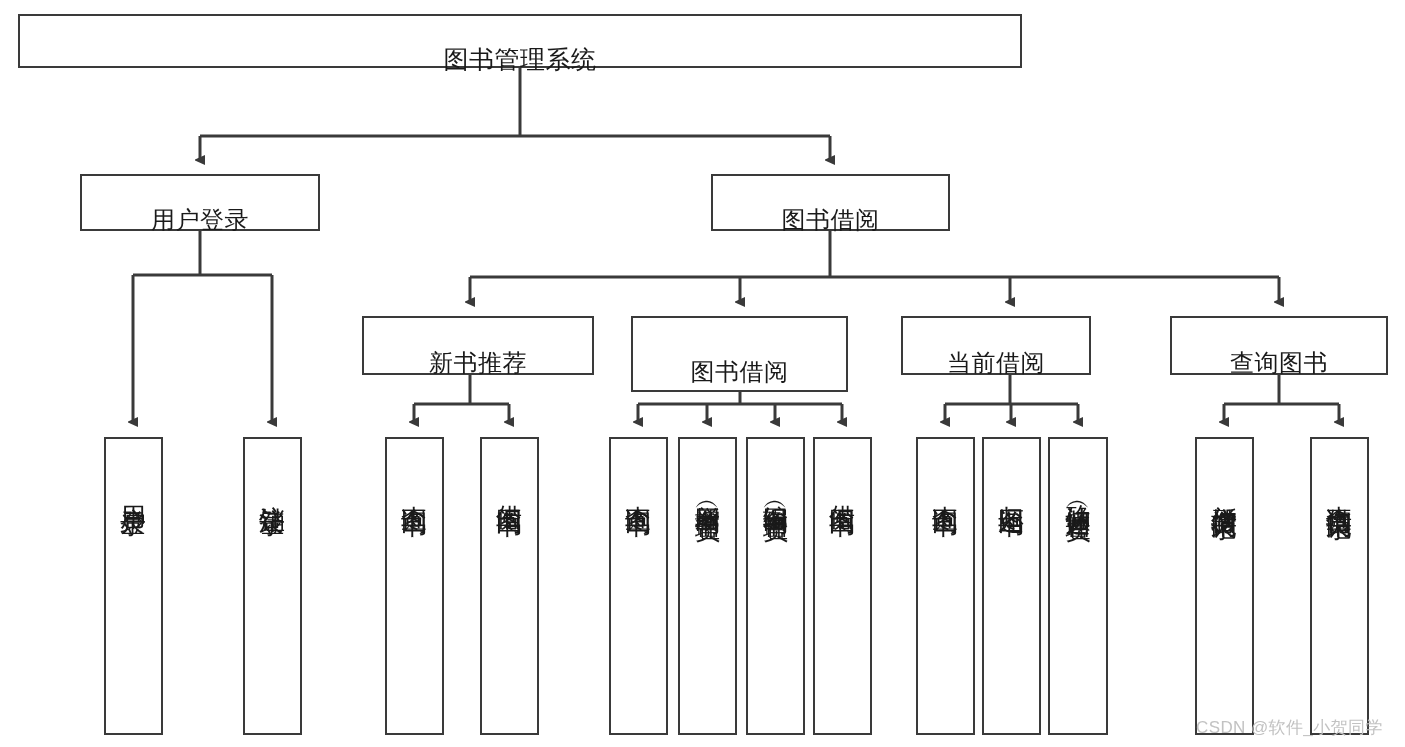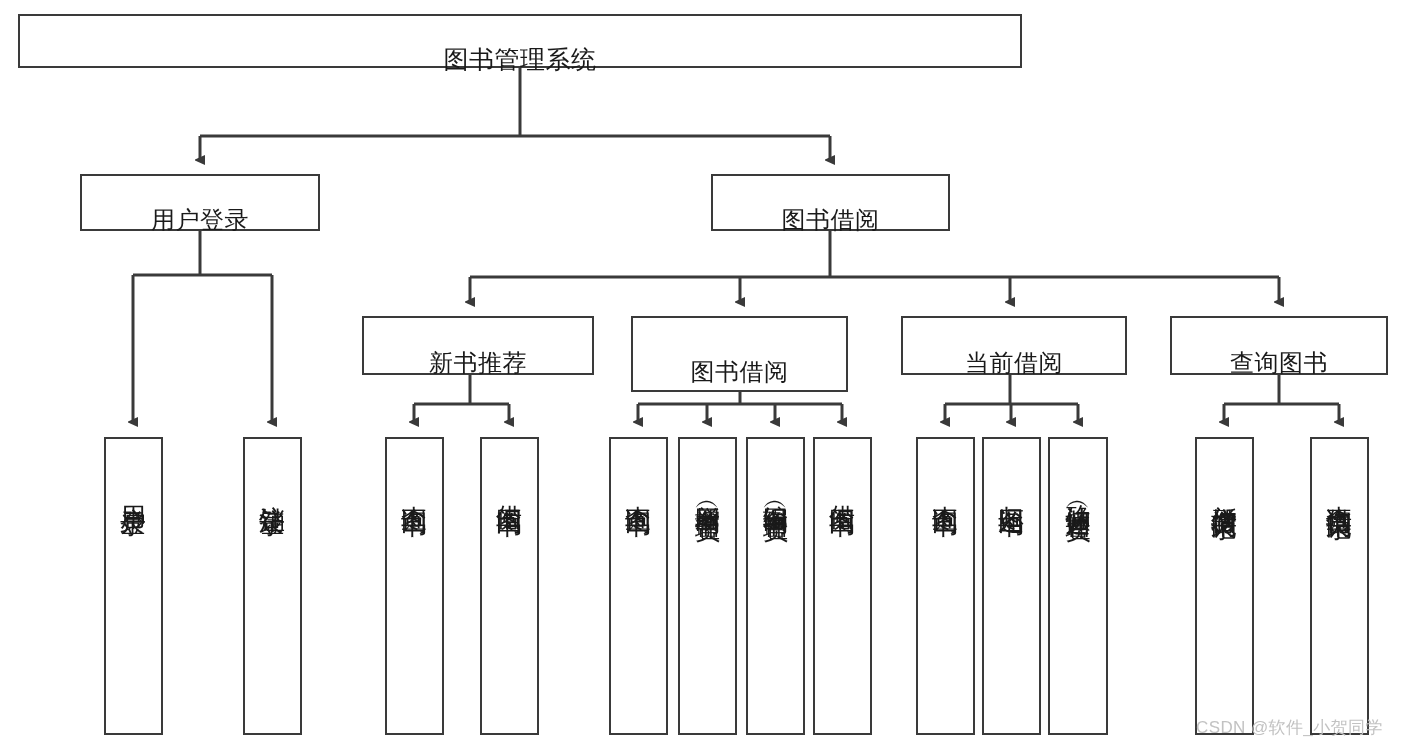--- a/index.html
+++ b/index.html
@@ -129,21 +129,21 @@
   <div class="node node-l2" style="left:711px;top:174px;width:239px;height:57px;">
     <span class="lbl">图书借阅</span>
   </div>
 
   <div class="node node-l3" style="left:362px;top:316px;width:232px;height:59px;">
     <span class="lbl">新书推荐</span>
   </div>
   <div class="node node-l3" style="left:631px;top:316px;width:217px;height:76px;">
     <span class="lbl">图书借阅</span>
   </div>
-  <div class="node node-l3" style="left:901px;top:316px;width:226px;height:59px;">
+  <div class="node node-l3" style="left:901px;top:316px;width:190px;height:59px;">
     <span class="lbl">当前借阅</span>
   </div>
   <div class="node node-l3" style="left:1170px;top:316px;width:218px;height:59px;">
     <span class="lbl">查询图书</span>
   </div>
 
   <div class="node node-leaf" style="left:104px;top:437px;width:59px;height:298px;">
     <span class="lbl">用户登录</span>
   </div>
   <div class="node node-leaf" style="left:243px;top:437px;width:59px;height:298px;">

